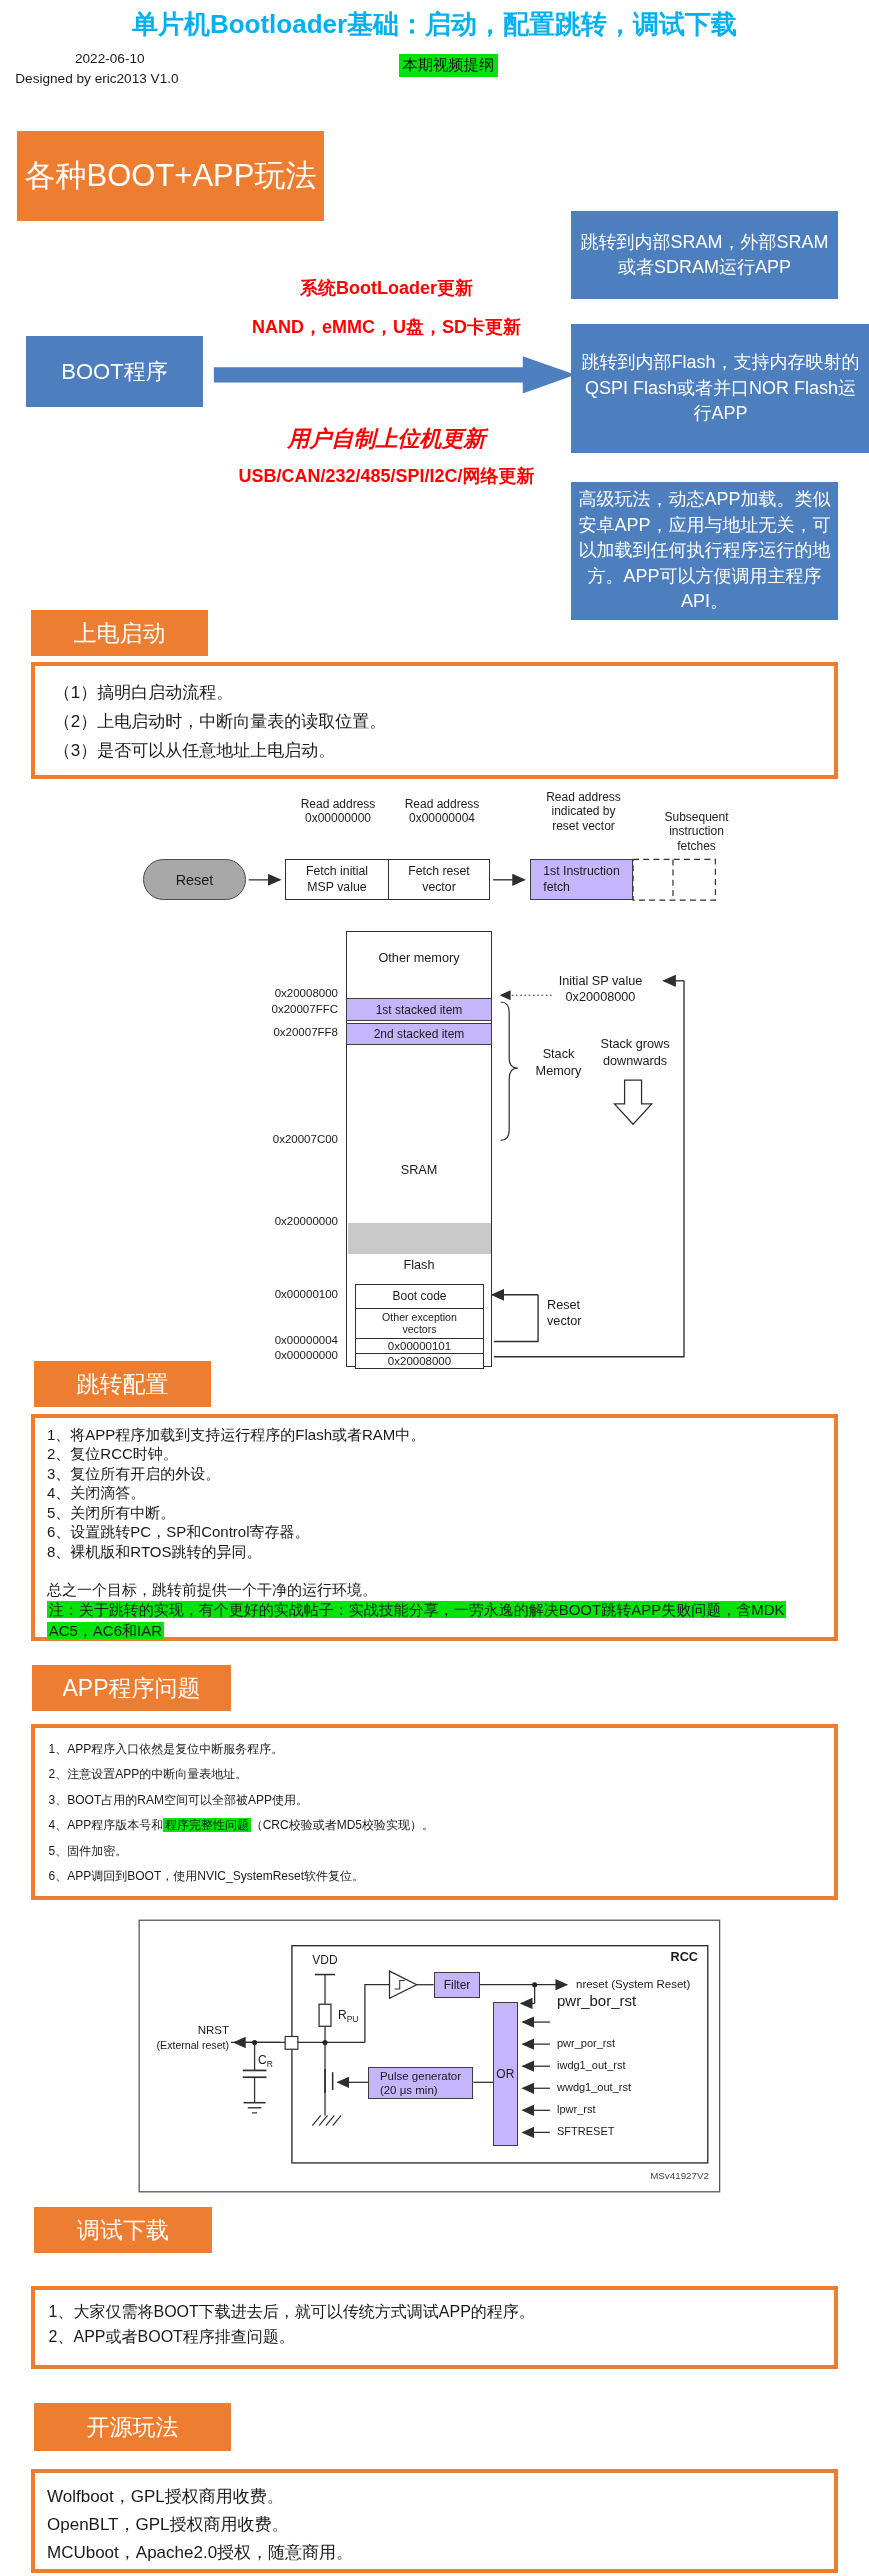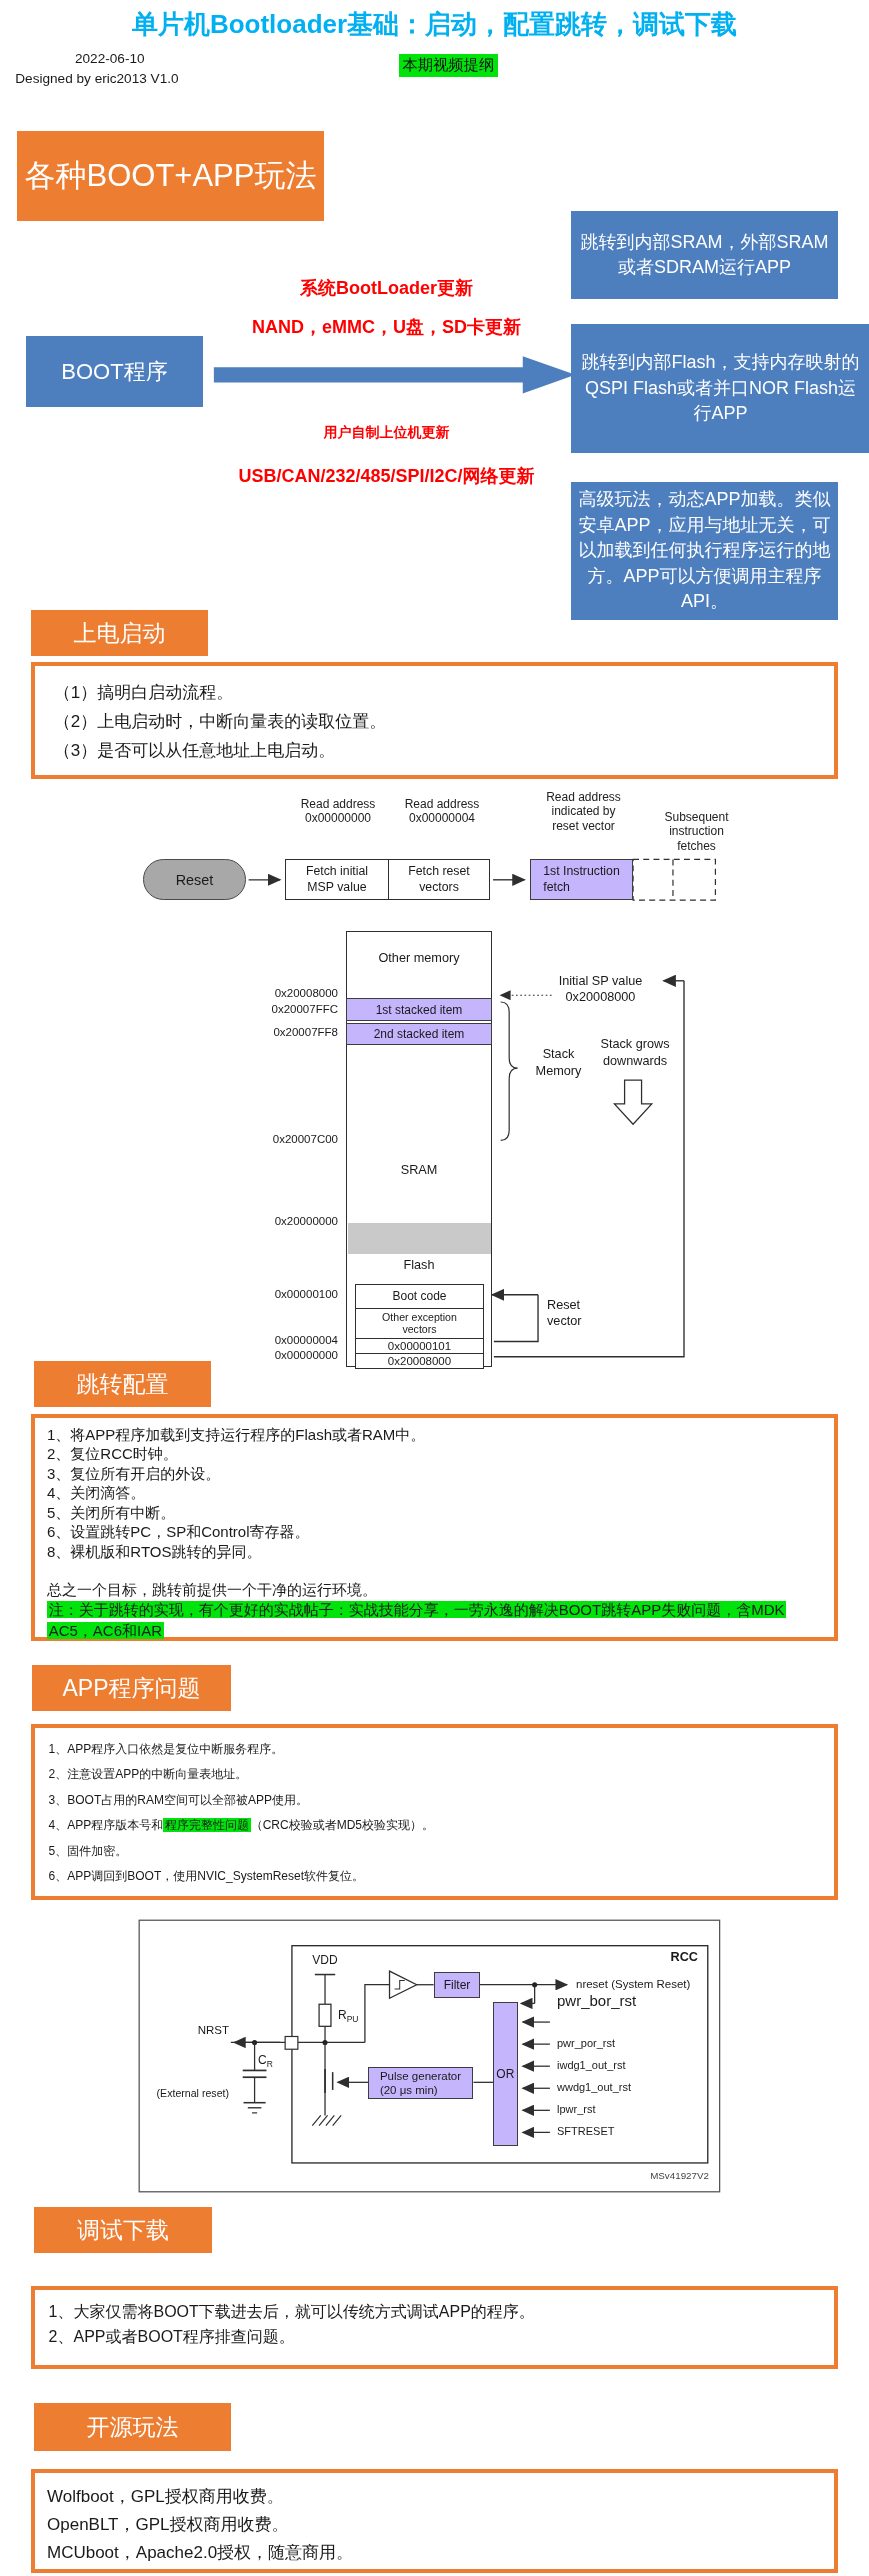--- a/index.html
+++ b/index.html
@@ -120,21 +120,21 @@
   <div class="abs" style="left:75px;top:51px;font-size:13.6px;">2022-06-10</div>
   <div class="abs" style="left:15.3px;top:71px;font-size:13.6px;">Designed by eric2013 V1.0</div>
   <div class="abs" style="left:399px;top:54px;font-size:15.3px;background:var(--green);color:#111;padding:0.8px 3.4px;">本期视频提纲</div>
 
   <div class="abs sec-label" style="left:17px;top:131px;width:307px;height:90px;font-size:31px;">各种BOOT+APP玩法</div>
 
   <div class="abs bluebox" style="left:26px;top:336px;width:177px;height:71px;font-size:22px;">BOOT程序</div>
 
   <div class="abs red" style="left:191px;top:276px;width:391px;font-size:18px;">系统BootLoader更新</div>
   <div class="abs red" style="left:191px;top:315px;width:391px;font-size:18px;">NAND，eMMC，U盘，SD卡更新</div>
-  <div class="abs red" style="left:191px;top:424px;width:391px;font-size:14px;">用户自制上位机更新</div>
+  <div class="abs red" style="left:191px;top:424px;width:391px;font-size:22px;font-style:italic;">用户自制上位机更新</div>
   <div class="abs red" style="left:191px;top:464px;width:391px;font-size:18px;">USB/CAN/232/485/SPI/I2C/网络更新</div>
 
   <div class="abs bluebox" style="left:571px;top:211px;width:267px;height:88px;font-size:18px;line-height:25.5px;padding:3.4px 8.5px;">跳转到内部SRAM，外部SRAM或者SDRAM运行APP</div>
   <div class="abs bluebox" style="left:571px;top:324px;width:299px;height:129px;font-size:18px;line-height:25.5px;padding:3.4px 8.5px;">跳转到内部Flash，支持内存映射的QSPI Flash或者并口NOR Flash运行APP</div>
   <div class="abs bluebox" style="left:571px;top:482px;width:267px;height:138px;font-size:18px;line-height:25.5px;padding:1.7px 6.8px;">高级玩法，动态APP加载。类似安卓APP，应用与地址无关，可以加载到任何执行程序运行的地方。APP可以方便调用主程序API。</div>
 
   <div class="abs sec-label" style="left:31px;top:610px;width:177px;height:46px;font-size:23px;">上电启动</div>
   <div class="abs obox list" style="left:31px;top:662px;width:807px;height:117px;padding:12px 18.7px;font-size:17px;line-height:29px;">
     <div>（1）搞明白启动流程。</div>
     <div>（2）上电启动时，中断向量表的读取位置。</div>
@@ -151,21 +151,21 @@
   <div class="abs ctr pre dlab" style="left:649px;top:790px;width:95px;font-size:12px;line-height:14.4px;margin-top:20px;">Subsequent
 instruction
 fetches</div>
 
   <div class="abs" style="left:143px;top:859px;width:103px;height:41px;background:#A8A8A8;border:1.4px solid #4a4a4a;border-radius:20.4px;display:flex;align-items:center;justify-content:center;font-size:14.4px;">Reset</div>
 
   <div class="abs" style="left:285px;top:859px;width:205px;height:41px;border:1.4px solid #2e2e2e;display:flex;background:#fff;">
     <div class="pre ctr" style="width:102px;border-right:1.4px solid #2e2e2e;display:flex;align-items:center;justify-content:center;font-size:12.3px;line-height:15.3px;">Fetch initial
 MSP value</div>
     <div class="pre ctr" style="flex:1;display:flex;align-items:center;justify-content:center;font-size:12.3px;line-height:15.3px;">Fetch reset
-vectors</div>
+vector</div>
   </div>
 
   <div class="abs dbox pre" style="left:530px;top:859px;width:103px;height:41px;font-size:12.3px;line-height:15.3px;">1st Instruction
 fetch</div>
 
   <div class="abs" style="left:346px;top:931px;width:146px;height:436px;border:1.4px solid #2e2e2e;background:#fff;"></div>
   <div class="abs ctr" style="left:346px;top:951px;width:146px;font-size:12.7px;">Other memory</div>
   <div class="abs dbox thin" style="left:346px;top:998px;width:146px;height:23px;font-size:12px;">1st stacked item</div>
   <div class="abs dbox thin" style="left:346px;top:1023px;width:146px;height:22px;font-size:12px;">2nd stacked item</div>
   <div class="abs ctr" style="left:346px;top:1163px;width:146px;font-size:12.7px;">SRAM</div>
@@ -219,21 +219,21 @@
     <div><span>4、APP程序版本号和</span><span class="hl">程序完整性问题</span><span>（CRC校验或者MD5校验实现）。</span></div>
     <div>5、固件加密。</div>
     <div>6、APP调回到BOOT，使用NVIC_SystemReset软件复位。</div>
   </div>
 
   <div class="abs rt" style="left:637px;top:1950px;width:61px;font-size:12.7px;font-weight:bold;">RCC</div>
   <div class="abs ctr" style="left:303px;top:1953px;width:44px;font-size:12px;">VDD</div>
   <div class="abs" style="left:338px;top:2008px;font-size:12px;"><span>R</span><sub style="font-size:8.5px;">PU</sub></div>
   <div class="abs" style="left:258px;top:2053px;font-size:12px;"><span>C</span><sub style="font-size:8.5px;">R</sub></div>
   <div class="abs rt" style="left:119px;top:2024px;width:110px;font-size:11.5px;">NRST</div>
-  <div class="abs rt" style="left:105px;top:2039px;width:124px;font-size:10.6px;margin-top:48px;">(External reset)</div>
+  <div class="abs rt" style="left:105px;top:2039px;width:124px;font-size:10.6px;">(External reset)</div>
   <div class="abs dbox" style="left:434px;top:1972px;width:46px;height:25.5px;font-size:12px;">Filter</div>
   <div class="abs" style="left:576px;top:1978px;width:161px;font-size:11.5px;">nreset (System Reset)</div>
   <div class="abs dbox" style="left:493px;top:2002px;width:24.6px;height:144px;font-size:12px;">OR</div>
   <div class="abs" style="left:557px;top:1992px;width:144px;font-size:15px;">pwr_bor_rst</div>
   <div class="abs" style="left:557px;top:2037px;width:144px;font-size:11px;">pwr_por_rst</div>
   <div class="abs" style="left:557px;top:2059px;width:144px;font-size:11px;">iwdg1_out_rst</div>
   <div class="abs" style="left:557px;top:2081px;width:144px;font-size:11px;">wwdg1_out_rst</div>
   <div class="abs" style="left:557px;top:2103px;width:144px;font-size:11px;">lpwr_rst</div>
   <div class="abs" style="left:557px;top:2125px;width:144px;font-size:11px;">SFTRESET</div>
   <div class="abs dbox pre" style="left:368px;top:2067px;width:105px;height:32px;font-size:11.5px;line-height:14.4px;">Pulse generator

